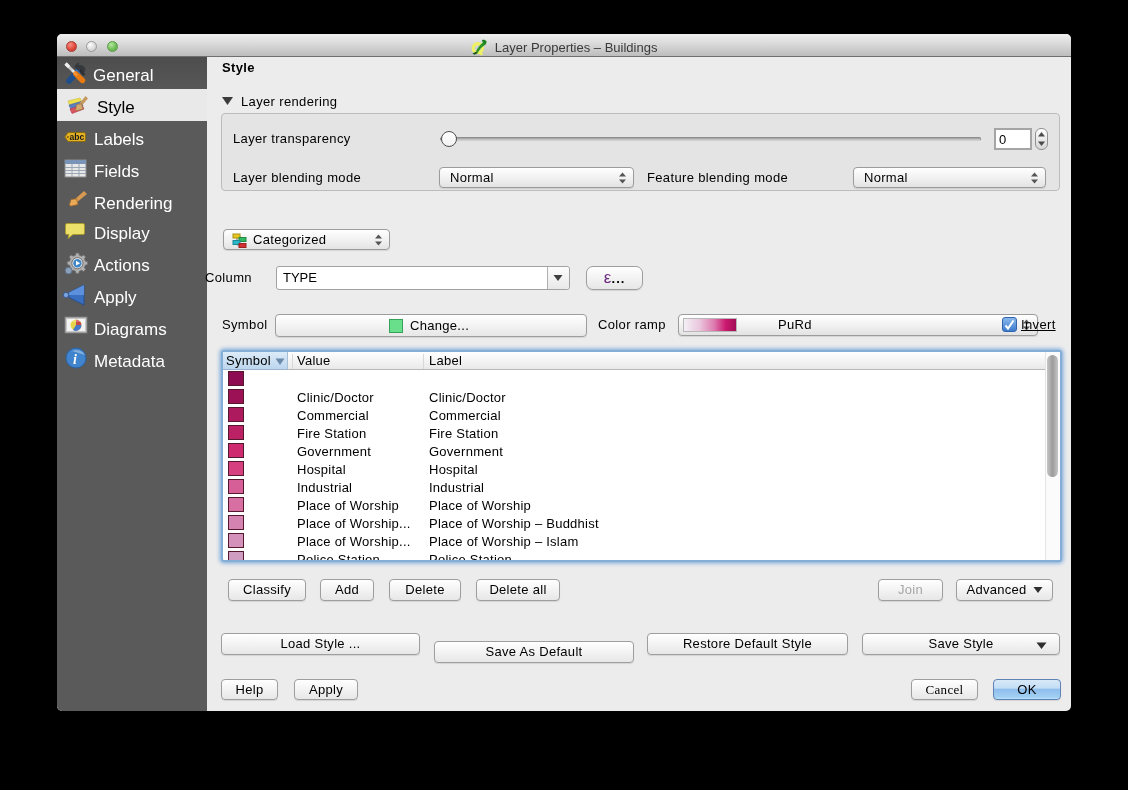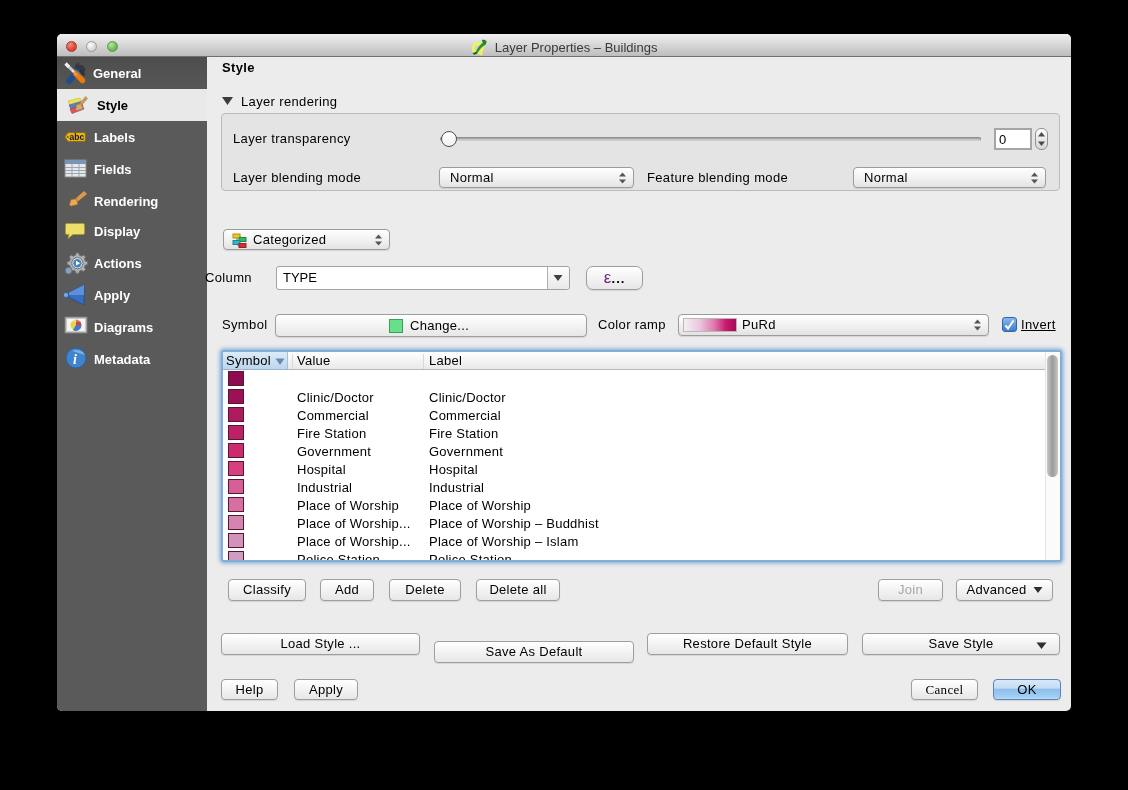--- a/index.html
+++ b/index.html
@@ -9,21 +9,21 @@
   #win { position:absolute; left:57px; top:34px; width:1014px; height:677px;
     background:#ececec; border-radius:5px; }
   #titlebar { position:absolute; left:57px; top:34px; width:1014px; height:23px;
     background:linear-gradient(#f0f0f0,#bdbdbd);
     border-bottom:1px solid #6f6f6f; border-radius:5px 5px 0 0; }
   .light { position:absolute; width:11px; height:11px; border-radius:50%; top:41px; }
   #title { position:absolute; left:57px; top:39px; width:1014px; text-align:center;
     font-size:13px; color:#3a3a3a; height:15px; line-height:15px; }
   #sidebar { position:absolute; left:57px; top:57px; width:150px; height:654px;
     background:linear-gradient(#4d4d4d,#5a5a5a 42px); border-radius:0 0 0 5px; }
-  .sbit { position:absolute; font-size:13px; font-weight:bold; color:#fff; }
+  .sbit { position:absolute; font-size:17px; font-weight:normal; color:#fff; }
   .sbsel { position:absolute; left:57px; top:89px; width:150px; height:32px; background:#e9e9e9; }
   .lbl { position:absolute; font-size:13px; color:#000; line-height:14px; letter-spacing:0.35px; }
   .btn { position:absolute; height:22px; border:1px solid #9e9e9e; border-radius:4px;
     background:linear-gradient(#ffffff,#f4f4f4 45%,#e7e7e7);
     font-size:13px; line-height:20px; text-align:center; color:#000; letter-spacing:0.3px;
     box-shadow:0 1px 1px rgba(0,0,0,0.1); }
   .popup { position:absolute; height:21px; border:1px solid #9c9c9c; border-radius:4px;
     background:linear-gradient(#ffffff,#efefef 60%,#e3e3e3);
     font-size:13px; line-height:19px; color:#000; padding-left:10px; letter-spacing:0.3px;
     box-shadow:0 1px 1px rgba(0,0,0,0.1); }
@@ -185,21 +185,21 @@
   </div>
 </div>
 <div class="btn" style="left:586px;top:266px;width:57px;height:24px;border-radius:7px;line-height:21px;"><span style="color:#6b2b7e;font-size:17px;">ε</span><span style="letter-spacing:1px;font-weight:bold;">...</span></div>
 
 <div class="lbl" style="left:222px;top:318px;">Symbol</div>
 <div class="btn" style="left:275px;top:314px;width:312px;height:23px;line-height:21px;">
   <div class="abs" style="left:113px;top:4px;width:14px;height:14px;background:#69df8b;border:1px solid #35a159;"></div>
   <div class="abs" style="left:134px;top:0;height:21px;line-height:21px;">Change...</div>
 </div>
 <div class="lbl" style="left:598px;top:318px;">Color ramp</div>
-<div class="popup" style="left:678px;top:314px;width:311px;height:22px;padding-left:63px;">PuRd
+<div class="popup" style="left:678px;top:314px;width:360px;height:22px;padding-left:99px;">PuRd
   <div class="abs" style="left:4px;top:3px;width:54px;height:14px;border:1px solid #b8b8b8;background:linear-gradient(90deg,#f4f0f6,#eac6dd 30%,#dd7aae 58%,#cb1a70 80%,#a30d56);"></div>
   <svg class="dbl" width="9" height="12">
       <path d="M4.5 0.5 L8 4.5 H1 Z" fill="#555"></path>
       <path d="M4.5 11.5 L1 7.5 H8 Z" fill="#555"></path>
     </svg></div>
 <div class="abs" style="left:1002px;top:317px;width:15px;height:15px;border-radius:3px;background:linear-gradient(#8ab8ec,#3c7cd0);border:1px solid #3264ac;">
   <svg width="13" height="13">
       <path d="M2.5 6.5 L5 9.5 L10.5 1.5" stroke="#fff" stroke-width="2" fill="none"></path>
     </svg>
 </div>

